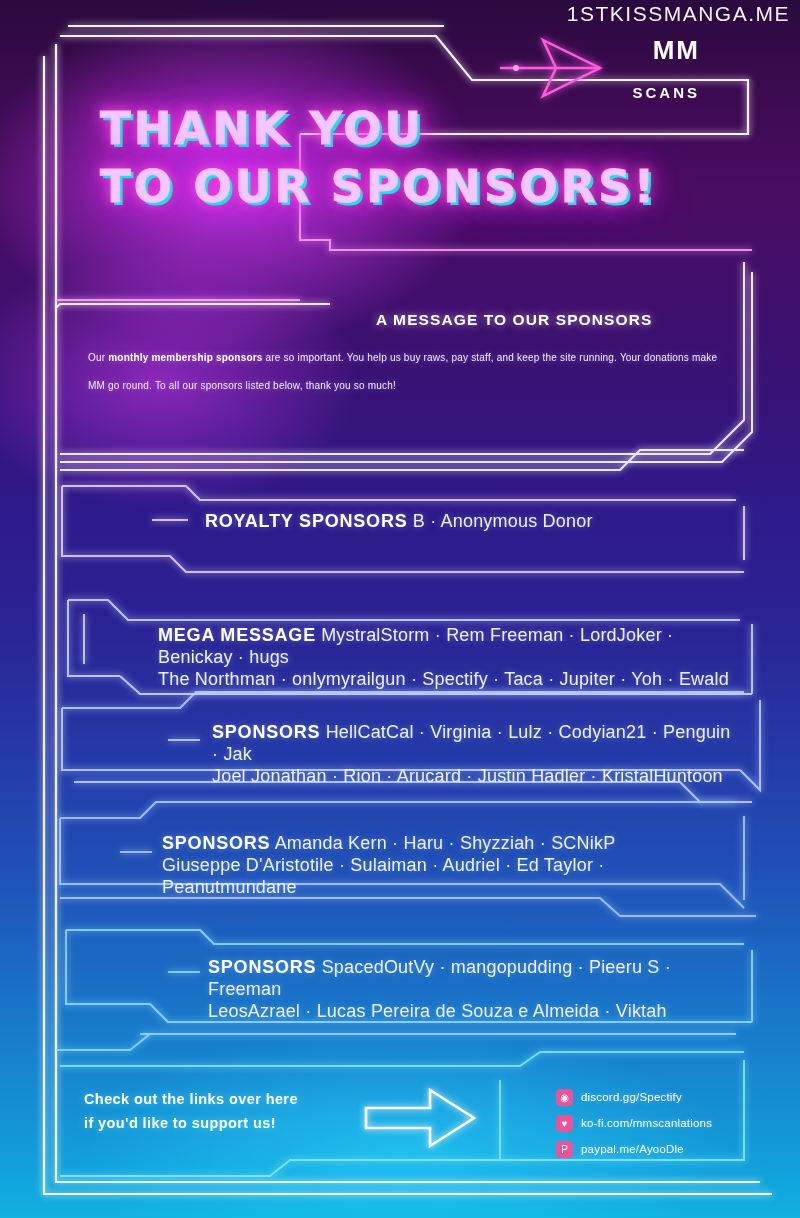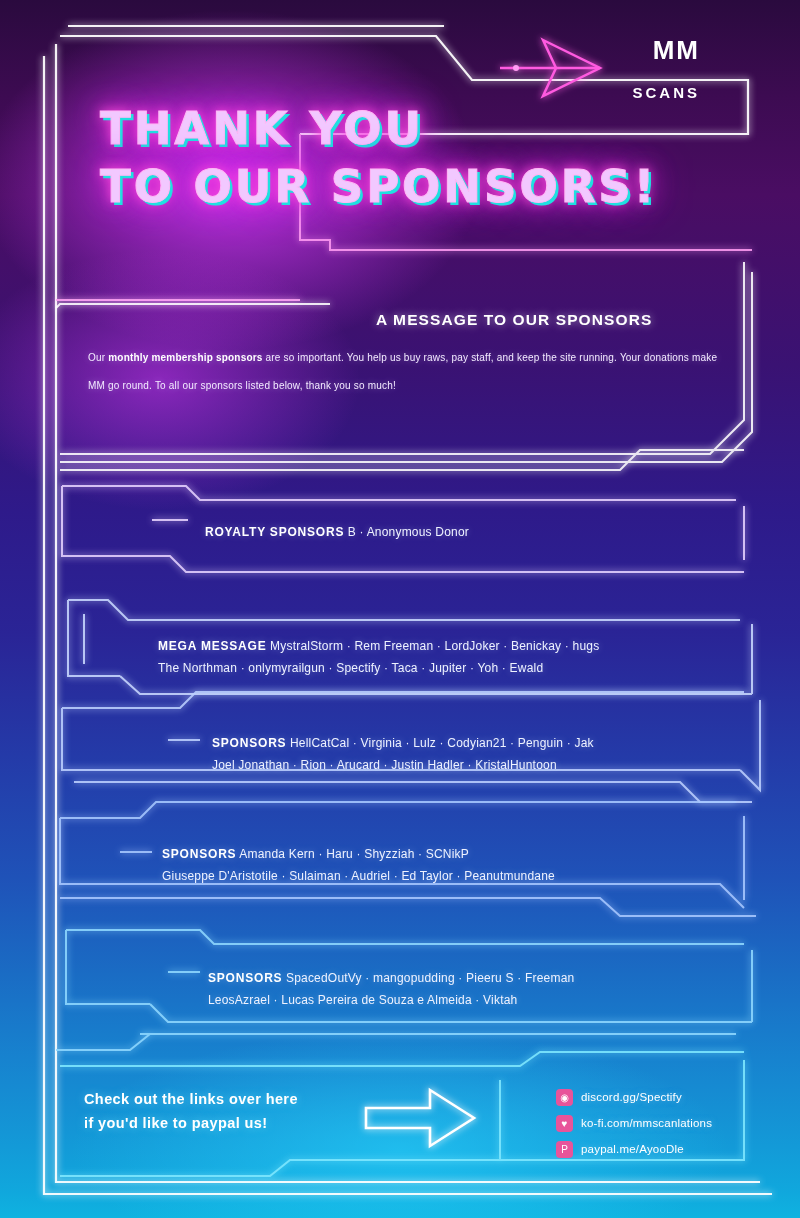--- a/index.html
+++ b/index.html
@@ -121,25 +121,24 @@
     font-size: 10px;
     line-height: 28px;
     letter-spacing: .2px;
     text-shadow: 0 0 7px rgba(220,190,255,.45);
   }
   .msg-body b { color:#ffffff; }
 
   .tier {
     position: absolute;
     color: #eef2ff;
-    font-size: 12px;
+    font-size: 18px;
     line-height: 22px;
     letter-spacing: .2px;
     text-shadow: 0 0 7px rgba(190,220,255,.4);
-    margin-top: 11px;
   }
   .tier .label {
     font-weight: bold;
     color: #ffffff;
     letter-spacing: .8px;
   }
   .tier .line2 { display:block; }
 
   #tier-royalty { left: 205px; top: 510px; width: 520px; }
   #tier-mega    { left: 158px; top: 624px; width: 580px; }
@@ -288,20 +287,21 @@
       <path d="M366,1108 L430,1108 L430,1090 L474,1118 L430,1146 L430,1128 L366,1128 Z"></path>
     </g>
 
     <g filter="url(#glow)">
       <path d="M500,68 L600,68" stroke="#ff5ae0" stroke-width="2.5"></path>
       <path d="M543,40 L600,68 L543,96 L556,68 Z" fill="none" stroke="#ff5ae0" stroke-width="2.5"></path>
       <circle cx="516" cy="68" r="3" fill="#ff9cf3"></circle>
     </g>
   </svg>
 
+  <div class="watermark">1STKISSMANGA.ME</div>
 
   <div class="logo">
     <div class="logo-mm">MM</div>
     <div class="logo-scans">SCANS</div>
   </div>
 
   <div class="title">
     <span class="l1">THANK YOU</span>
     <span class="l2">TO OUR SPONSORS!</span>
   </div>
@@ -333,21 +333,21 @@
   </div>
 
   <div class="tier" id="tier-s3">
     <span class="label">SPONSORS</span>
     <span>SpacedOutVy · mangopudding · Pieeru S · Freeman</span>
     <span class="line2">LeosAzrael · Lucas Pereira de Souza e Almeida · Viktah</span>
   </div>
 
   <div class="footer-text">
     <div>Check out the links over here</div>
-    <div>if you'd like to paypal us!</div>
+    <div>if you'd like to support us!</div>
   </div>
 
   <div class="links">
     <div class="link-row">
       <span class="link-ico" style="background:#e8549a;">◉</span>
       <span class="link-txt">discord.gg/Spectify</span>
     </div>
     <div class="link-row">
       <span class="link-ico" style="background:#e8549a;">♥</span>
       <span class="link-txt">ko-fi.com/mmscanlations</span>

